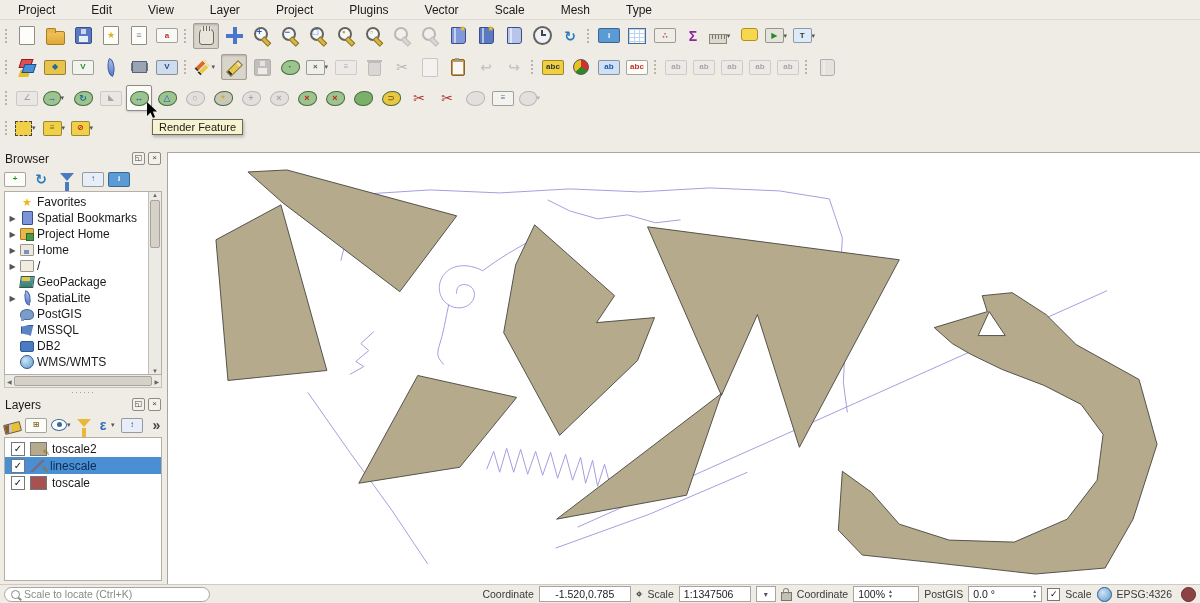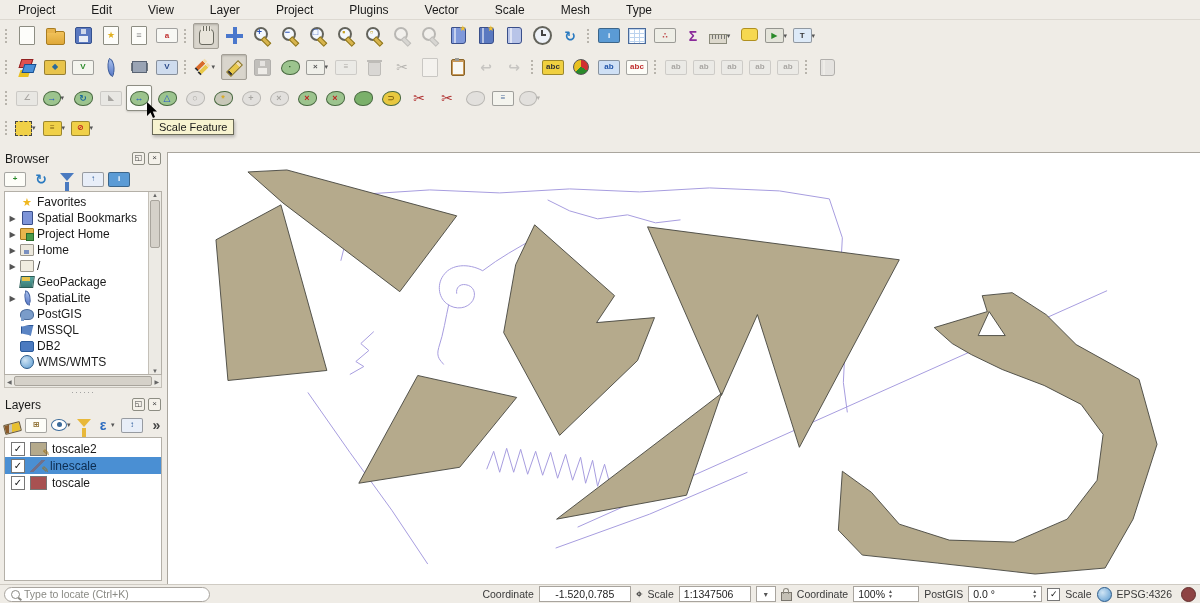--- a/index.html
+++ b/index.html
@@ -702,26 +702,26 @@
       <polygon points="367,72 447,143 429,170 487,165 470,208 392,283 336,180 348,112" fill="#b5aa8c" stroke="#45453e" stroke-width="0.9"></polygon>
       <polygon points="480,74 732,107 632,295 590,162 554,243" fill="#b5aa8c" stroke="#45453e" stroke-width="0.9"></polygon>
       <polygon points="250,223 349,245 292,315 191,331" fill="#b5aa8c" stroke="#45453e" stroke-width="0.9"></polygon>
       <polygon points="554,241 519,343 389,367" fill="#b5aa8c" stroke="#45453e" stroke-width="0.9"></polygon>
       <path d="M767,175 L820,159 L815,143 L845,140 L879,162 L909,192 L972,227 L990,292 L966,367 L938,416 L868,422 L770,411 L695,403 L671,378 L675,319 L704,340 L732,372 L782,388 L847,390 L900,367 L930,328 L936,282 L914,252 L877,233 L835,217 L804,202 L785,191 Z" fill="#b5aa8c" stroke="#45453e" stroke-width="0.9"></path>
       <polygon points="822,159 838,183 811,183" fill="#ffffff" stroke="#45453e" stroke-width="0.9"></polygon>
     </svg>
 </div>
 
 <div id="cursor"></div>
-<div id="tooltip">Scale Feature</div>
+<div id="tooltip">Render Feature</div>
 
 <div id="statusbar">
   <div id="locator">
     <span class="magglyph"></span>
-    <span>Type to locate (Ctrl+K)</span>
+    <span>Scale to locate (Ctrl+K)</span>
   </div>
   <span style="flex:1"></span>
   <span class="sblabel">Coordinate</span>
   <span class="sbox" style="width:82px;justify-content:center">-1.520,0.785</span>
   <span style="font-size:12px;color:#222">⌖</span>
   <span class="sblabel">Scale</span>
   <span class="sbox" style="width:62px">
     <span>1:1347506</span>
   </span>
   <span class="sbox" style="width:10px;justify-content:center;color:#555;font-size:8px">▾</span>

